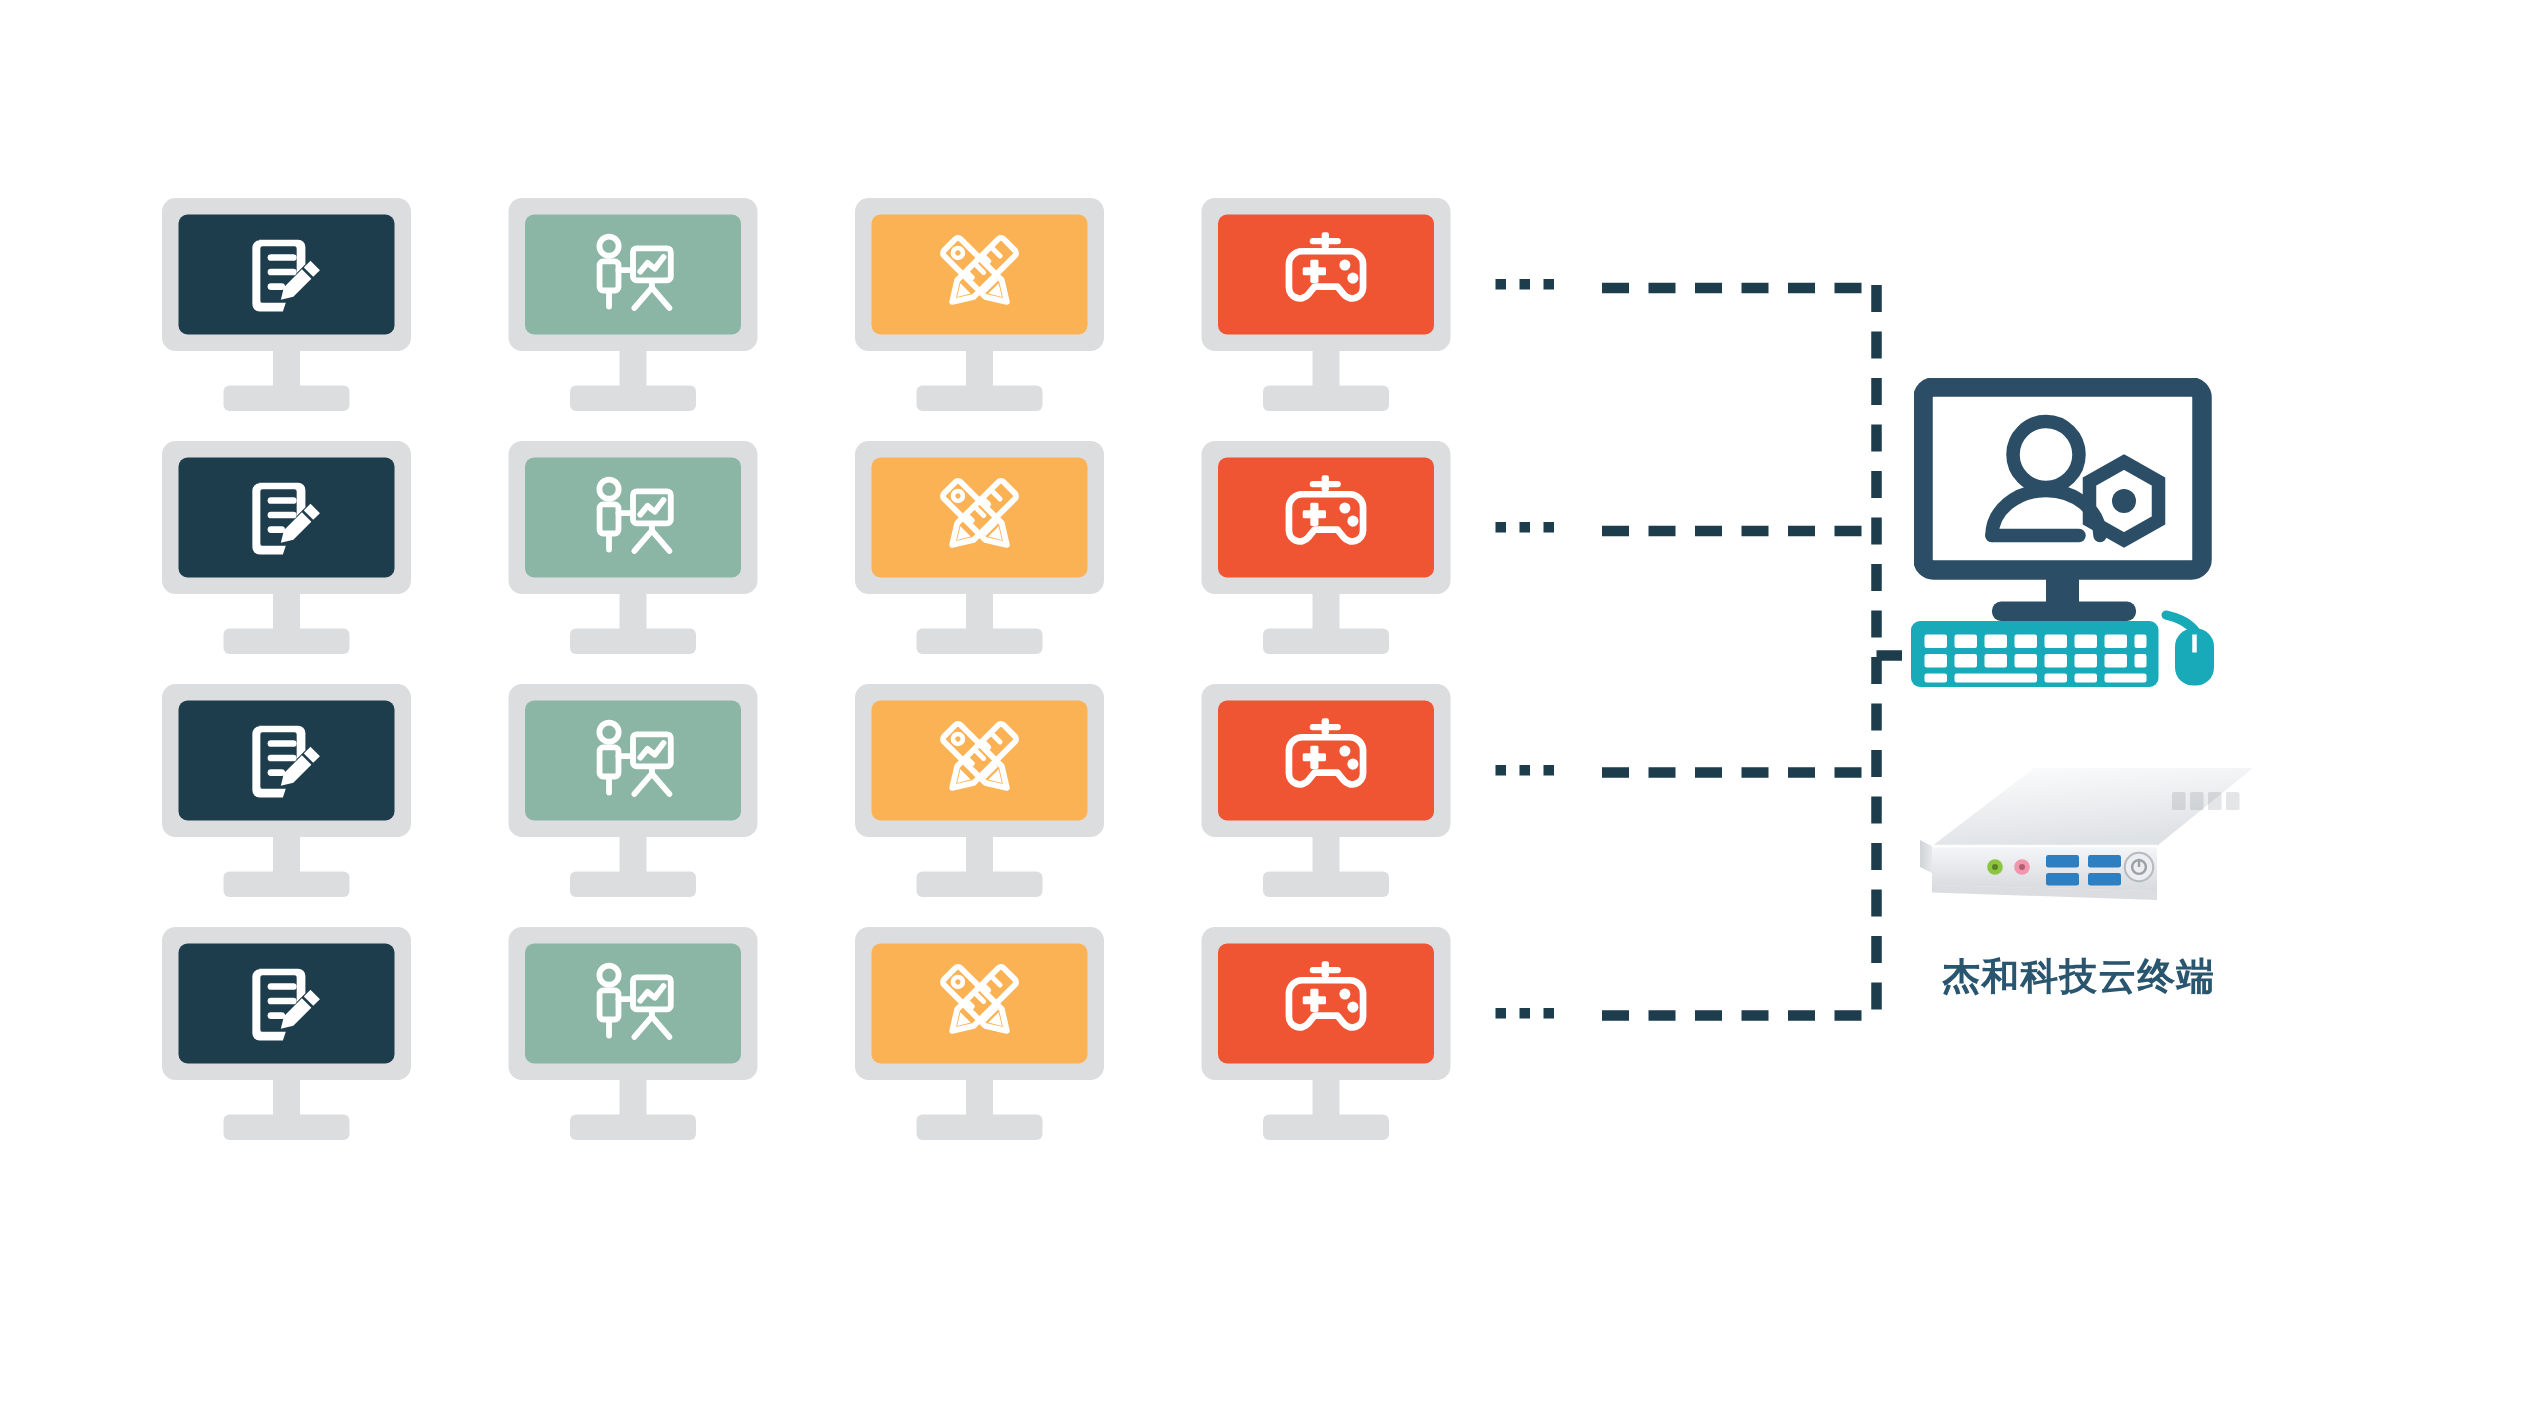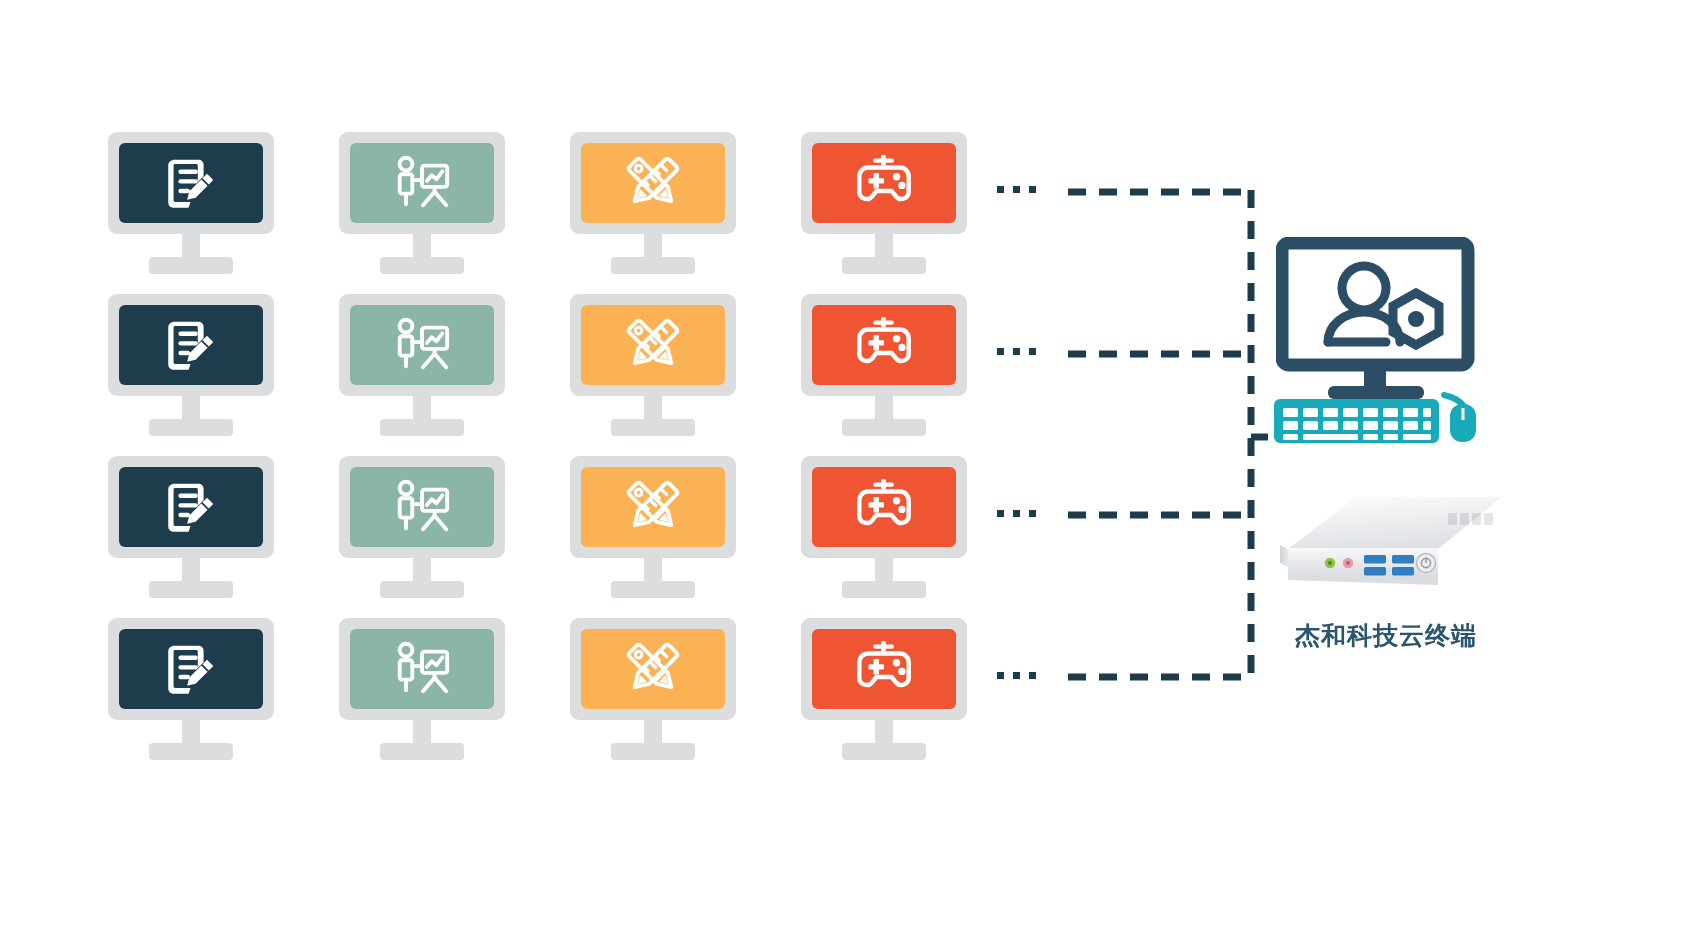--- a/index.html
+++ b/index.html
@@ -96,21 +96,21 @@
     top: 0;
     width: 1687px;
     height: 948px;
     pointer-events: none;
   }
 
   
   #terminal-cluster {
     position: absolute;
     left: 1270px;
-    top: 237px;
+    top: 252px;
     width: 240px;
     height: 460px;
   }
   #server-monitor-svg {
     position: absolute;
     left: 6px;
     top: 0;
     width: 210px;
     height: 210px;
   }

